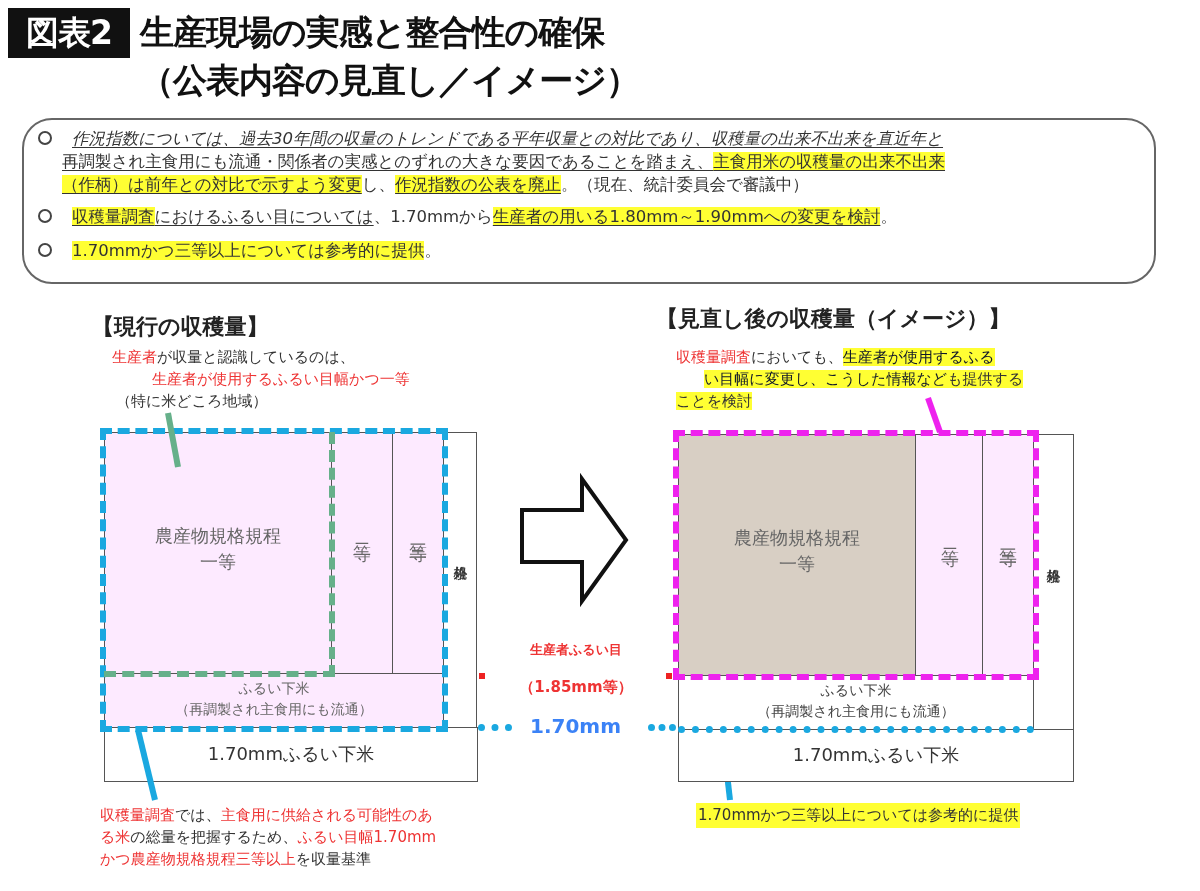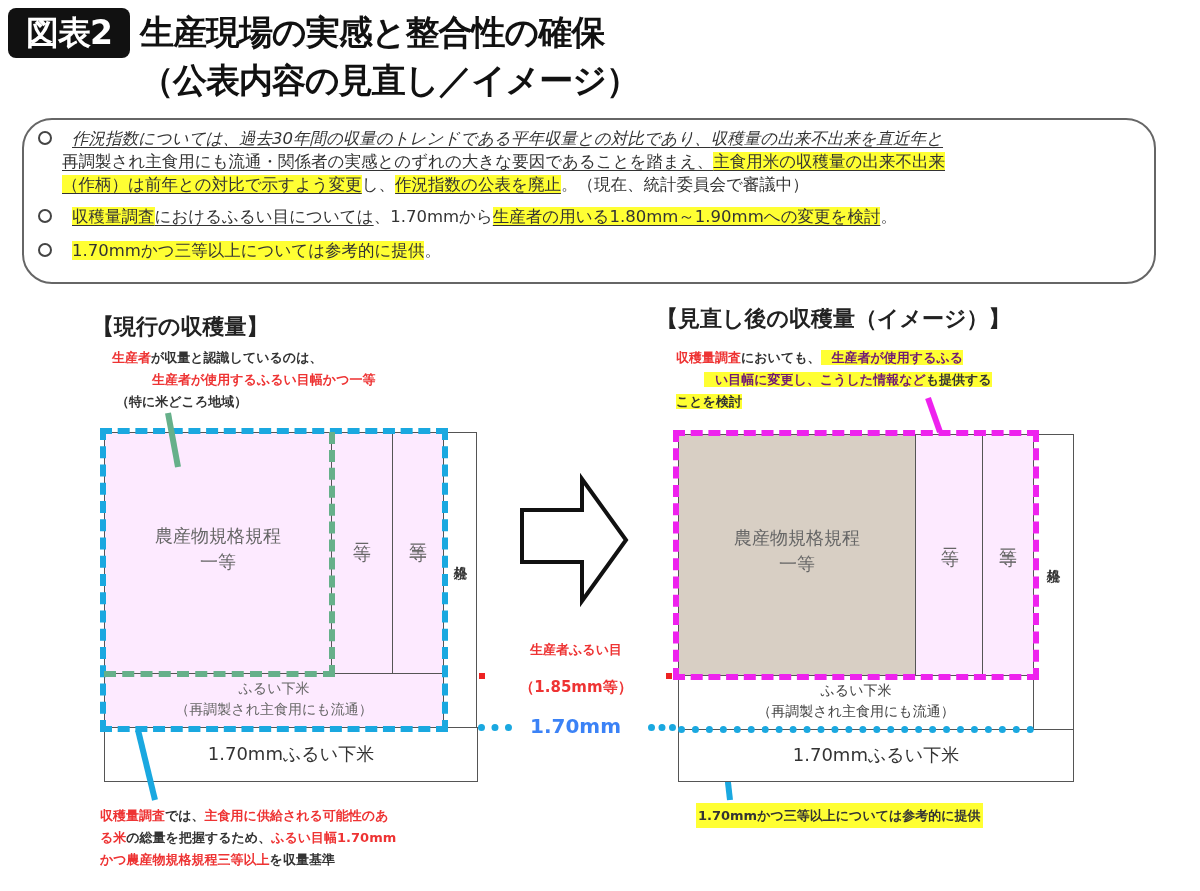--- a/index.html
+++ b/index.html
@@ -1,35 +1,35 @@
 <!DOCTYPE html>
 <html><head>
 <meta charset="utf-8">
 <style>
   * { box-sizing: border-box; margin: 0; padding: 0; }
   html, body { width: 1200px; height: 891px; background: #ffffff; overflow: hidden; }
   body { position: relative; font-family: "DejaVu Sans", "Liberation Sans", sans-serif; color: #222; }
 
   .title-tag { position: absolute; left: 8px; top: 8px; width: 122px; height: 50px; background: #111; color: #fff;
-    font-size: 33px; font-weight: bold; line-height: 50px; text-align: center; letter-spacing: -1px; border-radius: 8px; }
+    font-size: 33px; font-weight: bold; line-height: 50px; text-align: center; letter-spacing: -1px; }
   .title-line { position: absolute; font-size: 34px; font-weight: bold; color: #111; letter-spacing: -1px; white-space: nowrap; }
   .title-line.l1 { left: 140px; top: 10px; }
   .title-line.l2 { left: 140px; top: 58px; }
 
   .notebox { position: absolute; left: 22px; top: 118px; width: 1134px; height: 166px; border: 2px solid #666;
     border-radius: 30px; background: #fff; }
   .note { position: absolute; font-size: 16.5px; color: #333; white-space: nowrap; line-height: 22px; }
   .bullet { display: inline-block; width: 14px; height: 14px; border: 2px solid #444; border-radius: 50%; vertical-align: -1px; margin-right: 20px; }
   .u { text-decoration: underline; text-underline-offset: 3px; }
   .hl { background: #ffff33; }
 
   .sec-title { position: absolute; font-size: 22px; color: #222; white-space: nowrap; font-weight: bold; }
-  .cap { position: absolute; font-size: 13px; line-height: 21px; white-space: nowrap; color: #333; font-weight: bold; }
+  .cap { position: absolute; font-size: 15px; line-height: 21px; white-space: nowrap; color: #333; }
   .red { color: #ee3333; }
-  .orange { color: #701a75; padding-left: 11px; }
+  .orange { color: #0f172a; }
 
   .box { position: absolute; border: 1.5px solid #555; }
   .pink { background: #fdeaff; }
   .taupe { background: #d8cfc4; }
   .boxtext { position: absolute; font-size: 18px; color: #666; text-align: center; line-height: 26px; }
   .vtext { position: absolute; font-size: 18px; color: #666; writing-mode: vertical-rl; text-orientation: upright; }
   .vtext.small { font-size: 14px; color: #333; }
 
   .dash-blue { position: absolute; border: 6px dashed #1aa8e0; }
   .dash-green { position: absolute; border-right: 6px dashed #66b08a; border-bottom: 6px dashed #66b08a; }

